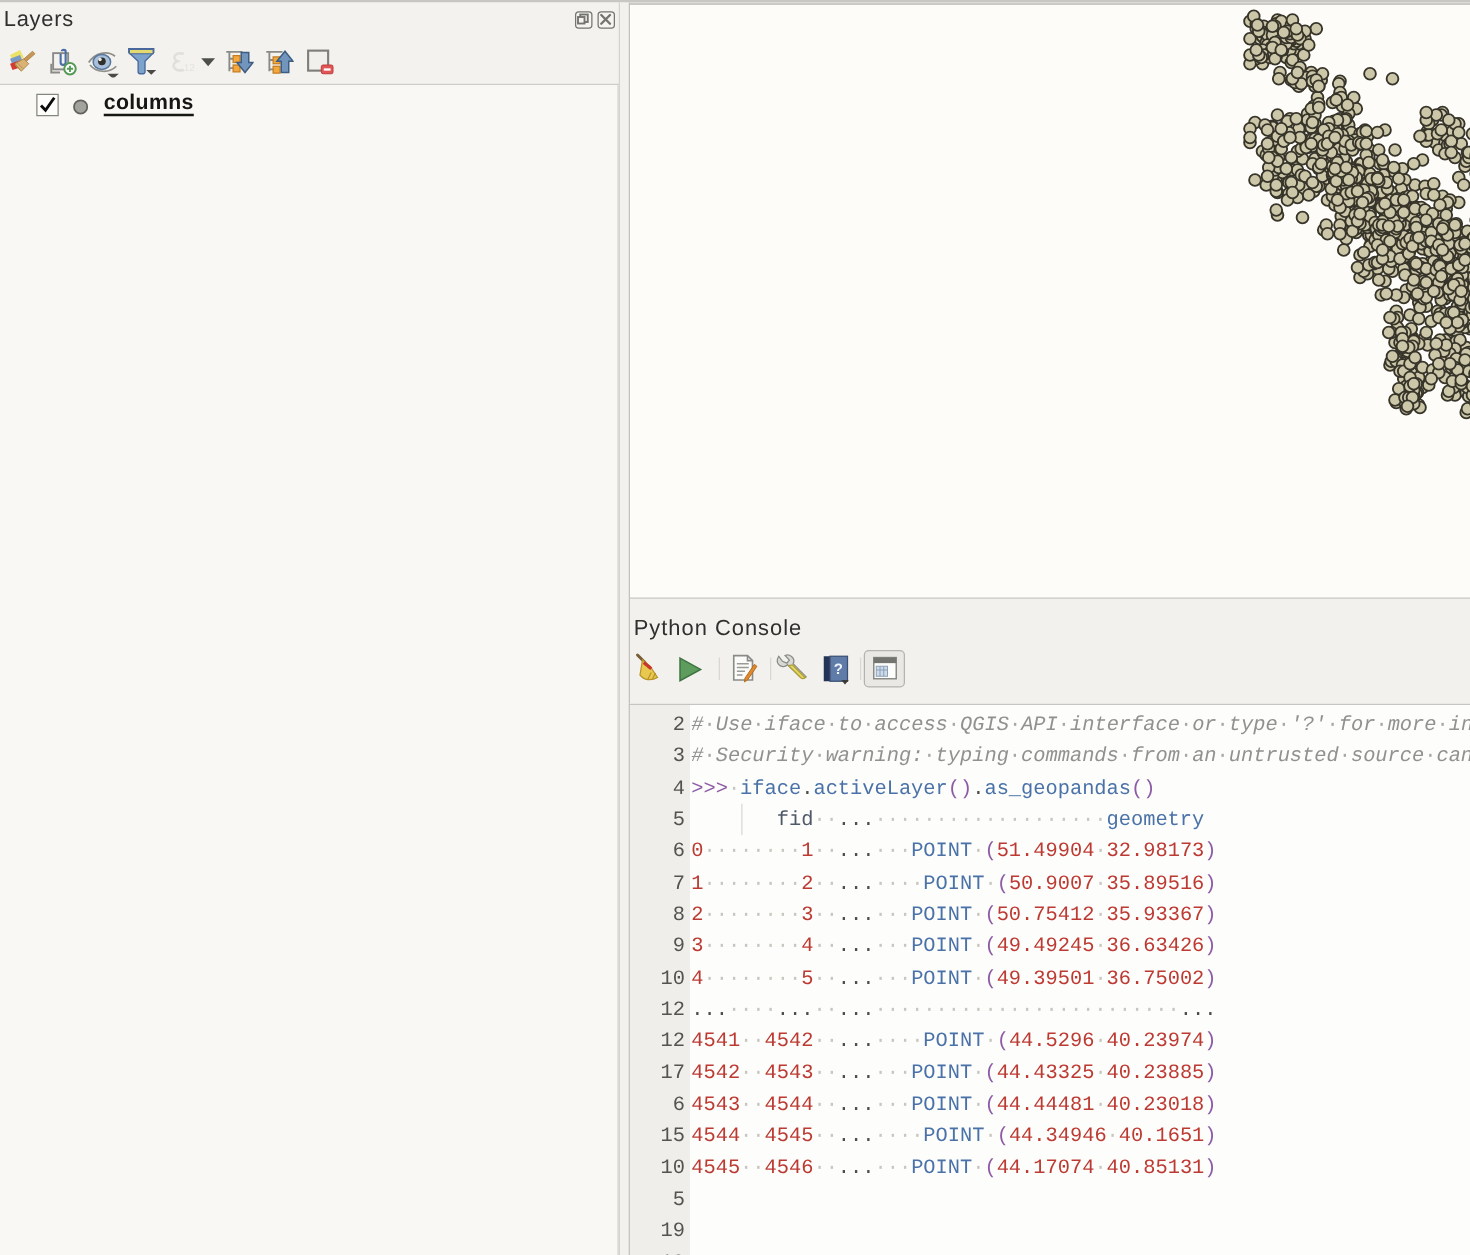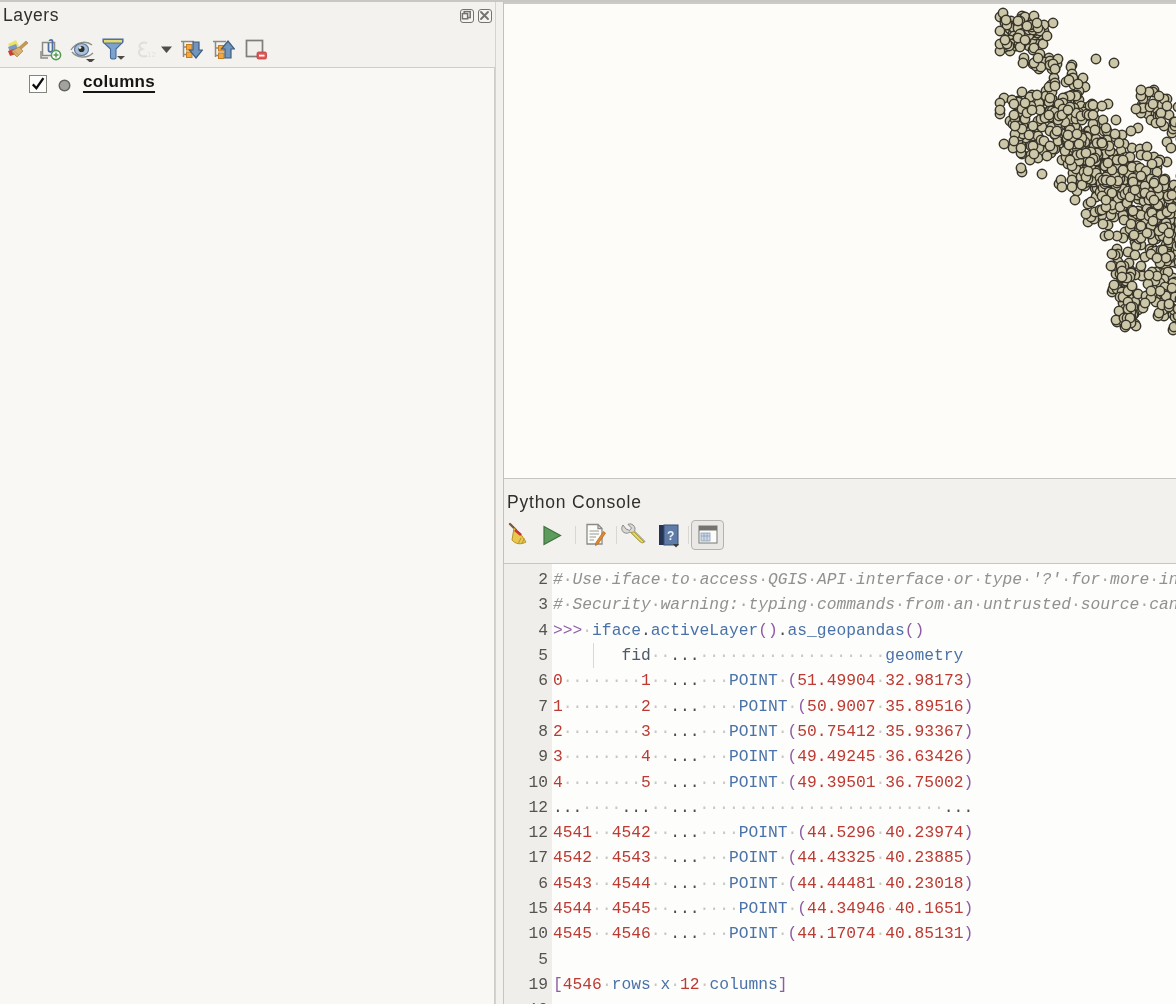--- a/index.html
+++ b/index.html
@@ -1446,17 +1446,16 @@
       <div class="cl" style="top:154.8px"><b style="color:#bd3a33">2</b><i style="color:#c7c6c1">········</i><b style="color:#bd3a33">3</b><i style="color:#c7c6c1">··</i><b style="color:#4d4d4c">...</b><i style="color:#c7c6c1">···</i><b style="color:#4a72a8">POINT</b><i style="color:#c7c6c1">·</i><b style="color:#8e5ca6">(</b><b style="color:#bd3a33">50.75412</b><i style="color:#c7c6c1">·</i><b style="color:#bd3a33">35.93367</b><b style="color:#8e5ca6">)</b></div>
       <div class="cl" style="top:180.1px"><b style="color:#bd3a33">3</b><i style="color:#c7c6c1">········</i><b style="color:#bd3a33">4</b><i style="color:#c7c6c1">··</i><b style="color:#4d4d4c">...</b><i style="color:#c7c6c1">···</i><b style="color:#4a72a8">POINT</b><i style="color:#c7c6c1">·</i><b style="color:#8e5ca6">(</b><b style="color:#bd3a33">49.49245</b><i style="color:#c7c6c1">·</i><b style="color:#bd3a33">36.63426</b><b style="color:#8e5ca6">)</b></div>
       <div class="cl" style="top:205.5px"><b style="color:#bd3a33">4</b><i style="color:#c7c6c1">········</i><b style="color:#bd3a33">5</b><i style="color:#c7c6c1">··</i><b style="color:#4d4d4c">...</b><i style="color:#c7c6c1">···</i><b style="color:#4a72a8">POINT</b><i style="color:#c7c6c1">·</i><b style="color:#8e5ca6">(</b><b style="color:#bd3a33">49.39501</b><i style="color:#c7c6c1">·</i><b style="color:#bd3a33">36.75002</b><b style="color:#8e5ca6">)</b></div>
       <div class="cl" style="top:230.8px"><b style="color:#4d4d4c">...</b><i style="color:#c7c6c1">····</i><b style="color:#4d4d4c">...</b><i style="color:#c7c6c1">··</i><b style="color:#4d4d4c">...</b><i style="color:#c7c6c1">·························</i><b style="color:#4d4d4c">...</b></div>
       <div class="cl" style="top:256.1px"><b style="color:#bd3a33">4541</b><i style="color:#c7c6c1">··</i><b style="color:#bd3a33">4542</b><i style="color:#c7c6c1">··</i><b style="color:#4d4d4c">...</b><i style="color:#c7c6c1">····</i><b style="color:#4a72a8">POINT</b><i style="color:#c7c6c1">·</i><b style="color:#8e5ca6">(</b><b style="color:#bd3a33">44.5296</b><i style="color:#c7c6c1">·</i><b style="color:#bd3a33">40.23974</b><b style="color:#8e5ca6">)</b></div>
       <div class="cl" style="top:281.4px"><b style="color:#bd3a33">4542</b><i style="color:#c7c6c1">··</i><b style="color:#bd3a33">4543</b><i style="color:#c7c6c1">··</i><b style="color:#4d4d4c">...</b><i style="color:#c7c6c1">···</i><b style="color:#4a72a8">POINT</b><i style="color:#c7c6c1">·</i><b style="color:#8e5ca6">(</b><b style="color:#bd3a33">44.43325</b><i style="color:#c7c6c1">·</i><b style="color:#bd3a33">40.23885</b><b style="color:#8e5ca6">)</b></div>
       <div class="cl" style="top:306.7px"><b style="color:#bd3a33">4543</b><i style="color:#c7c6c1">··</i><b style="color:#bd3a33">4544</b><i style="color:#c7c6c1">··</i><b style="color:#4d4d4c">...</b><i style="color:#c7c6c1">···</i><b style="color:#4a72a8">POINT</b><i style="color:#c7c6c1">·</i><b style="color:#8e5ca6">(</b><b style="color:#bd3a33">44.44481</b><i style="color:#c7c6c1">·</i><b style="color:#bd3a33">40.23018</b><b style="color:#8e5ca6">)</b></div>
       <div class="cl" style="top:332.1px"><b style="color:#bd3a33">4544</b><i style="color:#c7c6c1">··</i><b style="color:#bd3a33">4545</b><i style="color:#c7c6c1">··</i><b style="color:#4d4d4c">...</b><i style="color:#c7c6c1">····</i><b style="color:#4a72a8">POINT</b><i style="color:#c7c6c1">·</i><b style="color:#8e5ca6">(</b><b style="color:#bd3a33">44.34946</b><i style="color:#c7c6c1">·</i><b style="color:#bd3a33">40.1651</b><b style="color:#8e5ca6">)</b></div>
       <div class="cl" style="top:357.4px"><b style="color:#bd3a33">4545</b><i style="color:#c7c6c1">··</i><b style="color:#bd3a33">4546</b><i style="color:#c7c6c1">··</i><b style="color:#4d4d4c">...</b><i style="color:#c7c6c1">···</i><b style="color:#4a72a8">POINT</b><i style="color:#c7c6c1">·</i><b style="color:#8e5ca6">(</b><b style="color:#bd3a33">44.17074</b><i style="color:#c7c6c1">·</i><b style="color:#bd3a33">40.85131</b><b style="color:#8e5ca6">)</b></div>
       <div class="cl" style="top:382.7px"></div>
-      <div class="cl" style="top:408.0px"><b style="color:#8e5ca6">[</b><b style="color:#bd3a33">4546</b><i style="color:#c7c6c1">·</i><b style="color:#4a72a8">rows</b><i style="color:#c7c6c1">·</i><b style="color:#4a72a8">x</b><i style="color:#c7c6c1">·</i><b style="color:#bd3a33">12</b><i style="color:#c7c6c1">·</i><b style="color:#4a72a8">columns</b><b style="color:#8e5ca6">]</b></div>
       <div class="cl" style="top:433.3px"><b style="color:#8e5ca6">&gt;&gt;&gt;</b></div>
     </div>
   <div id="iguide"></div>
 </div>
 
 </body></html>

